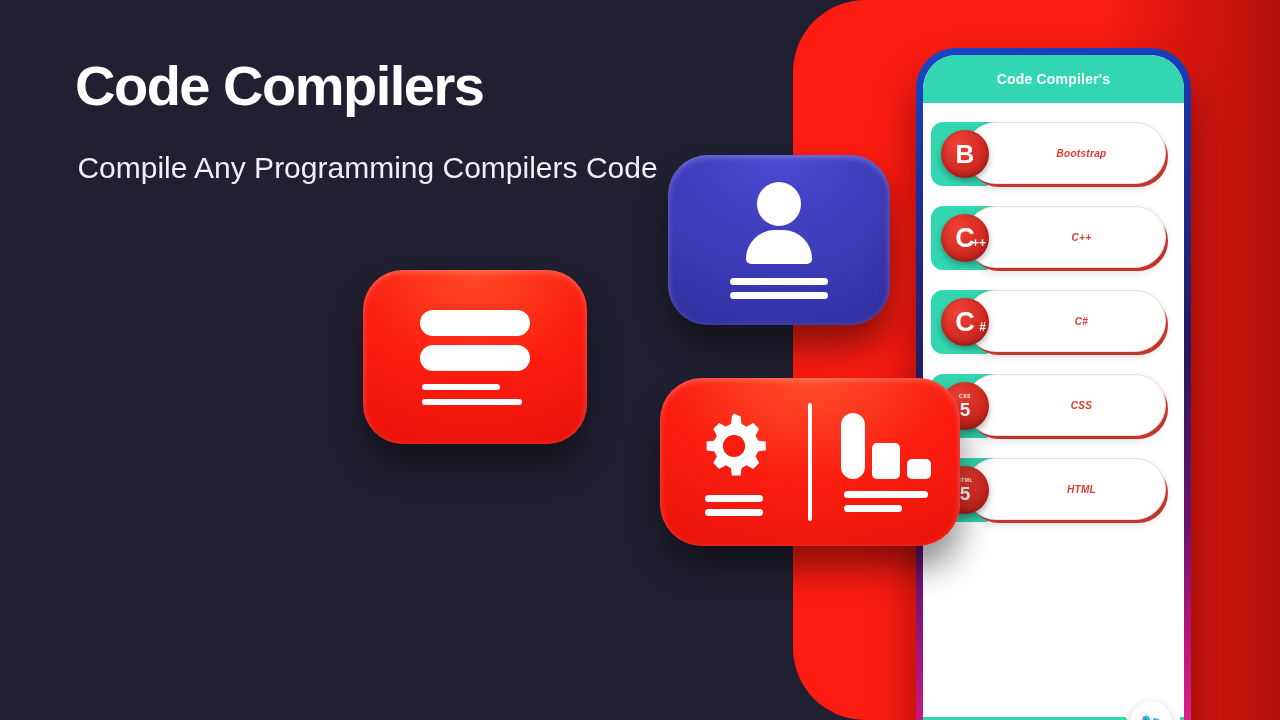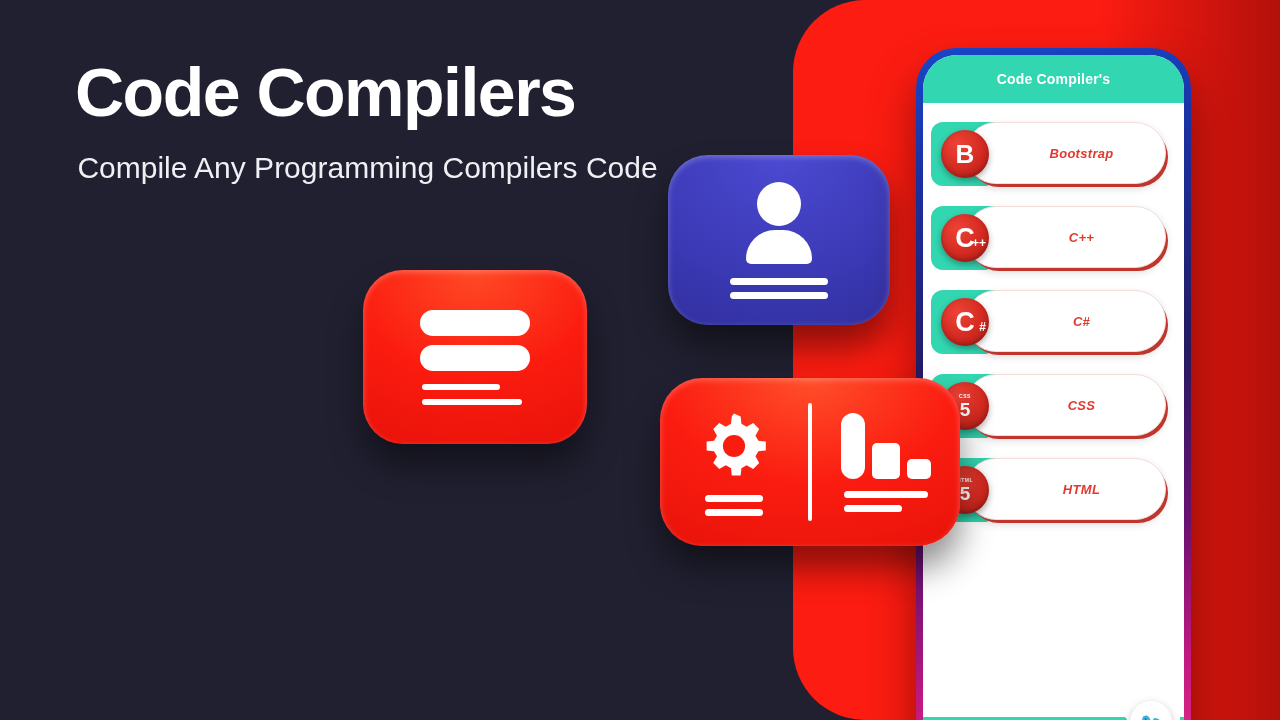--- a/index.html
+++ b/index.html
@@ -8,21 +8,21 @@
     background:#212031;
     font-family:"Liberation Sans", sans-serif;
     position:relative;
   }
 
   
   #left-panel { position:absolute; left:0; top:0; width:800px; height:720px; }
 
   #page-title {
     position:absolute; left:75px; top:58px;
-    font-size:68px; font-weight:bold; color:#ffffff;
+    font-size:56px; font-weight:bold; color:#ffffff;
     letter-spacing:-1.5px; line-height:1;
     white-space:nowrap;
   }
   #page-subtitle {
     position:absolute; left:75px; top:148px; width:585px;
     text-align:center;
     font-size:30px; color:#eef0f4; line-height:1.34; font-weight:400;
   }
 
   
@@ -127,21 +127,21 @@
   }
   .lang-pill {
     position:absolute; left:34px; top:6px; right:6px; height:62px;
     background:#fff;
     border-radius:31px;
     border:1px solid #f2dcda;
     box-shadow:3px 4px 0 -1px #c0352c, 0 4px 9px rgba(0,0,0,.16);
     display:flex; align-items:center; justify-content:center;
   }
   .lang-label {
-    font-size:13px; font-weight:bold; font-style:italic; color:#e03a2f;
+    font-size:10px; font-weight:bold; font-style:italic; color:#e03a2f;
     letter-spacing:.3px; margin-left:32px;
   }
   .lang-badge {
     position:absolute; left:10px; top:14px; width:48px; height:48px;
     border-radius:50%;
     background:radial-gradient(circle at 35% 30%, #ee4236 0%, #d32a21 55%, #a81b15 100%);
     box-shadow:0 3px 6px rgba(0,0,0,.3), inset 0 -2px 5px rgba(0,0,0,.25);
     display:flex; align-items:center; justify-content:center;
     z-index:3; color:#fff;
   }

